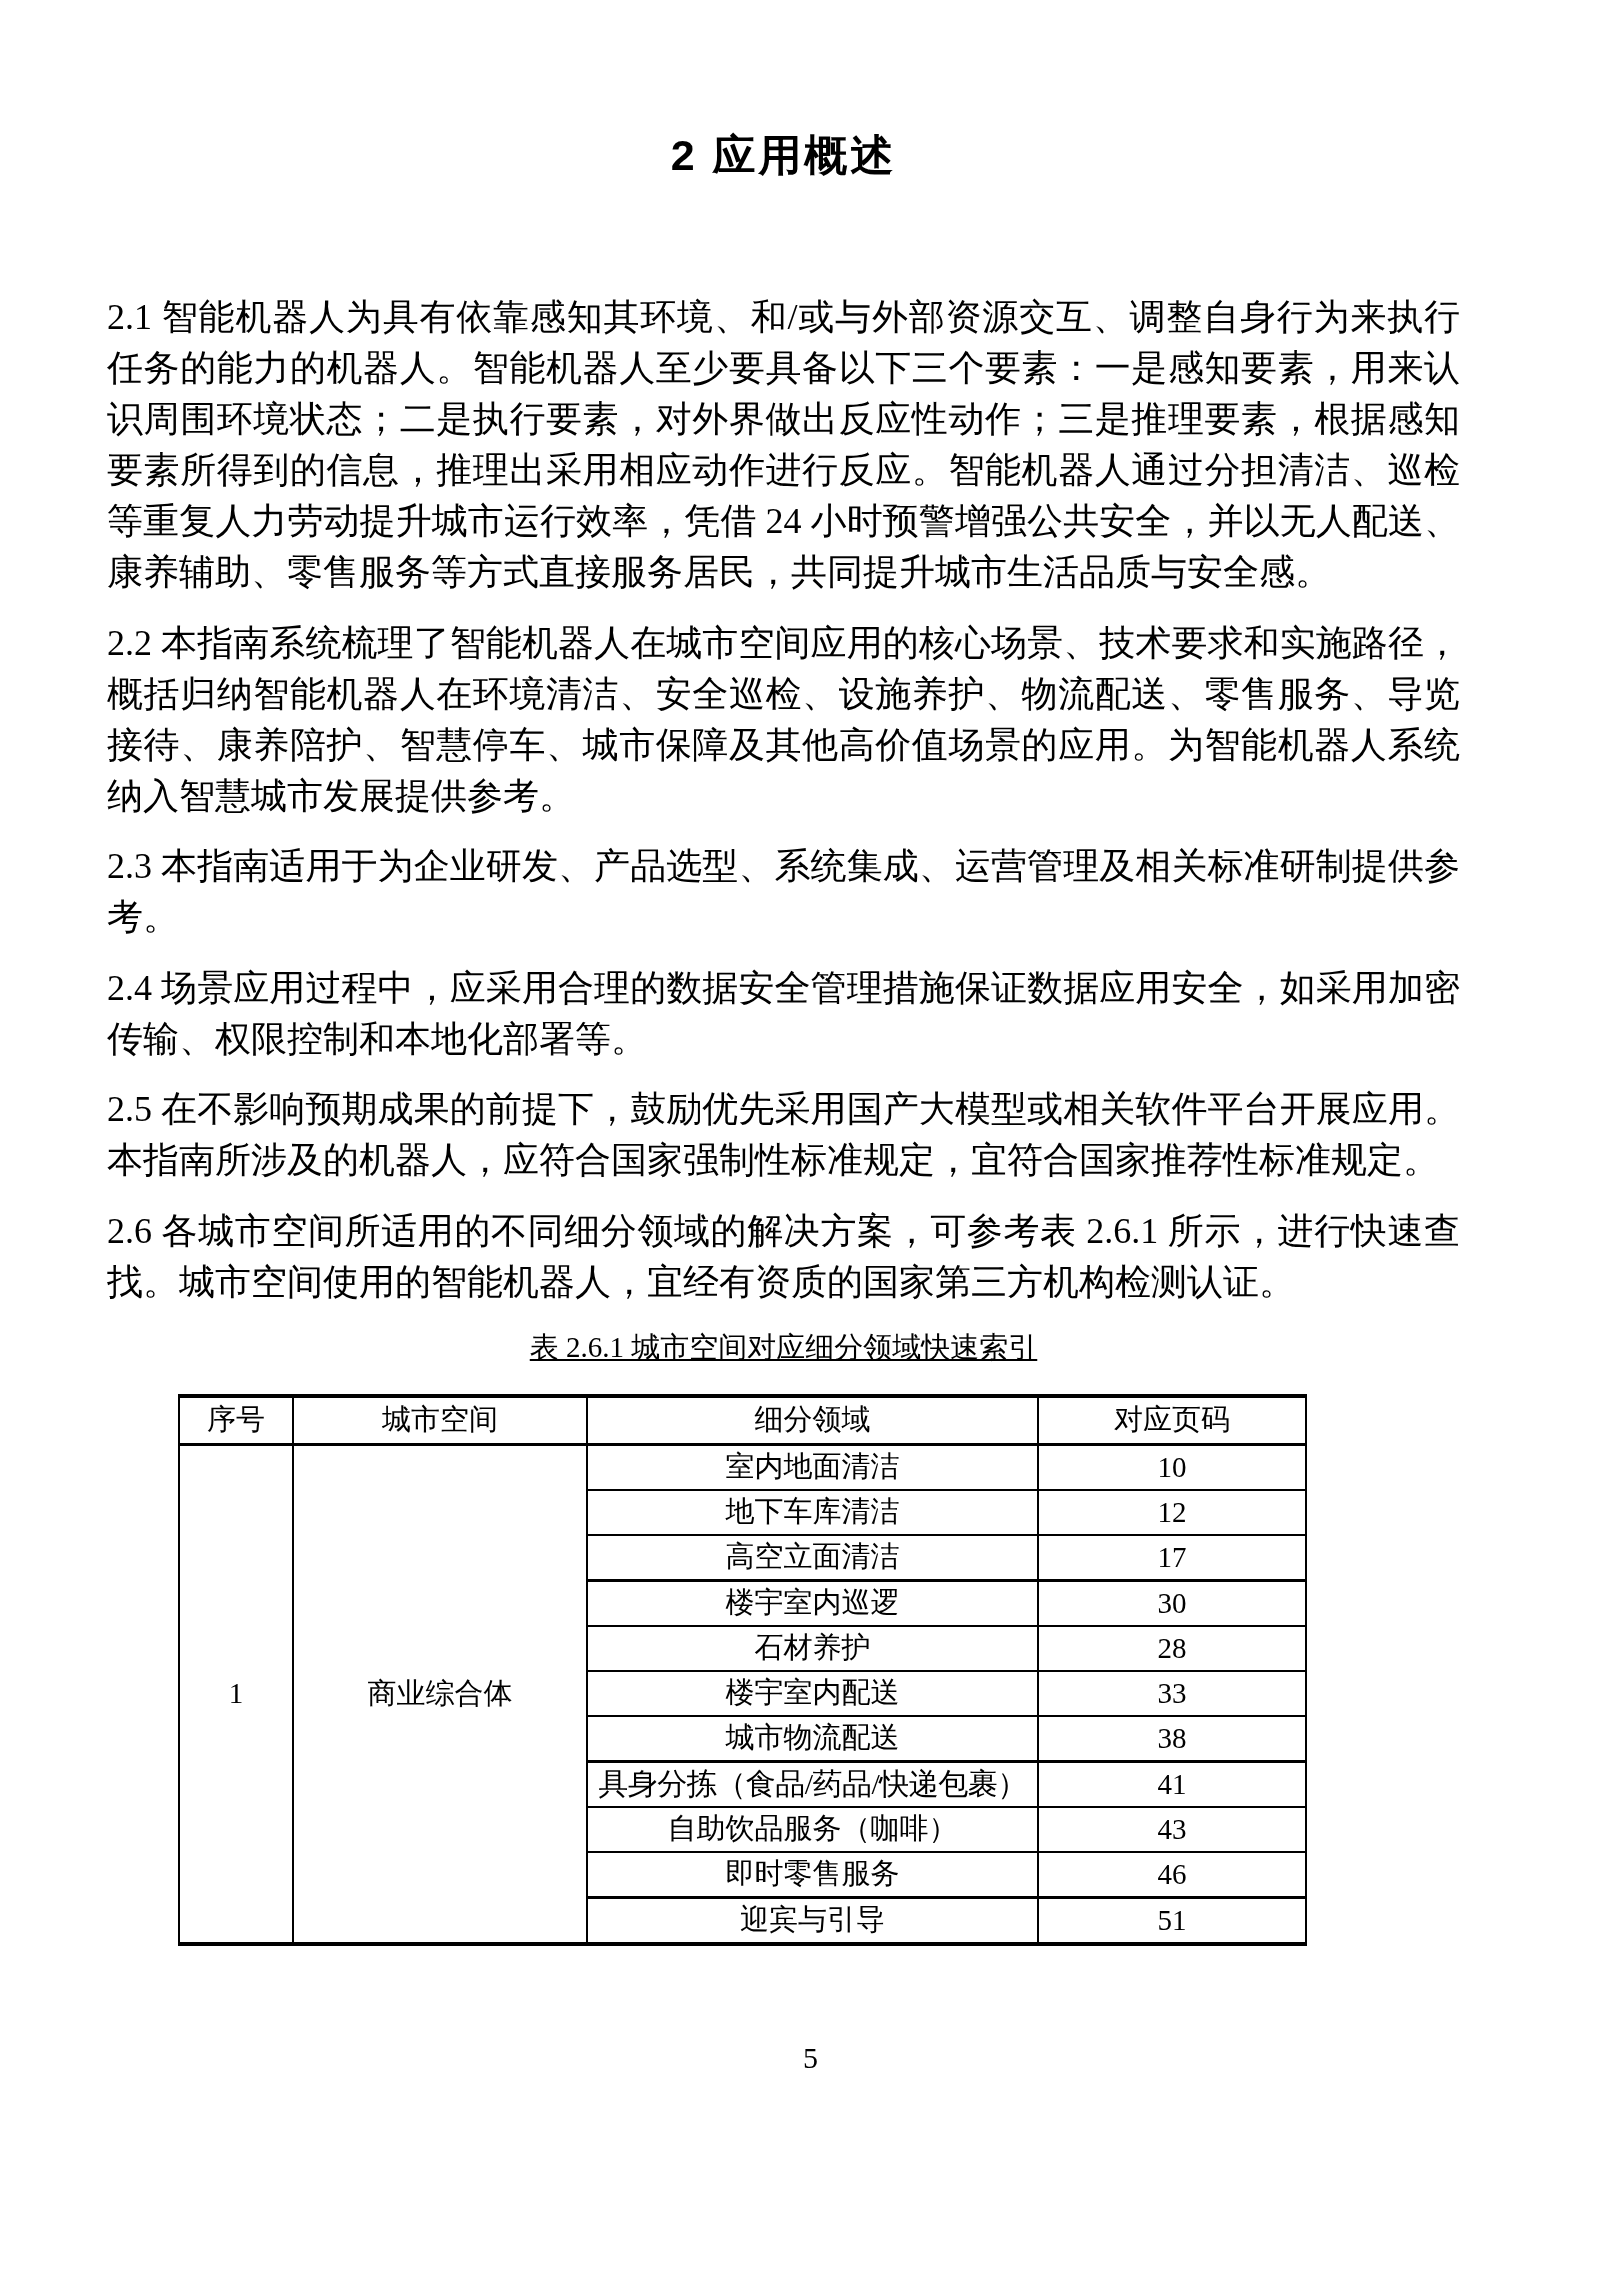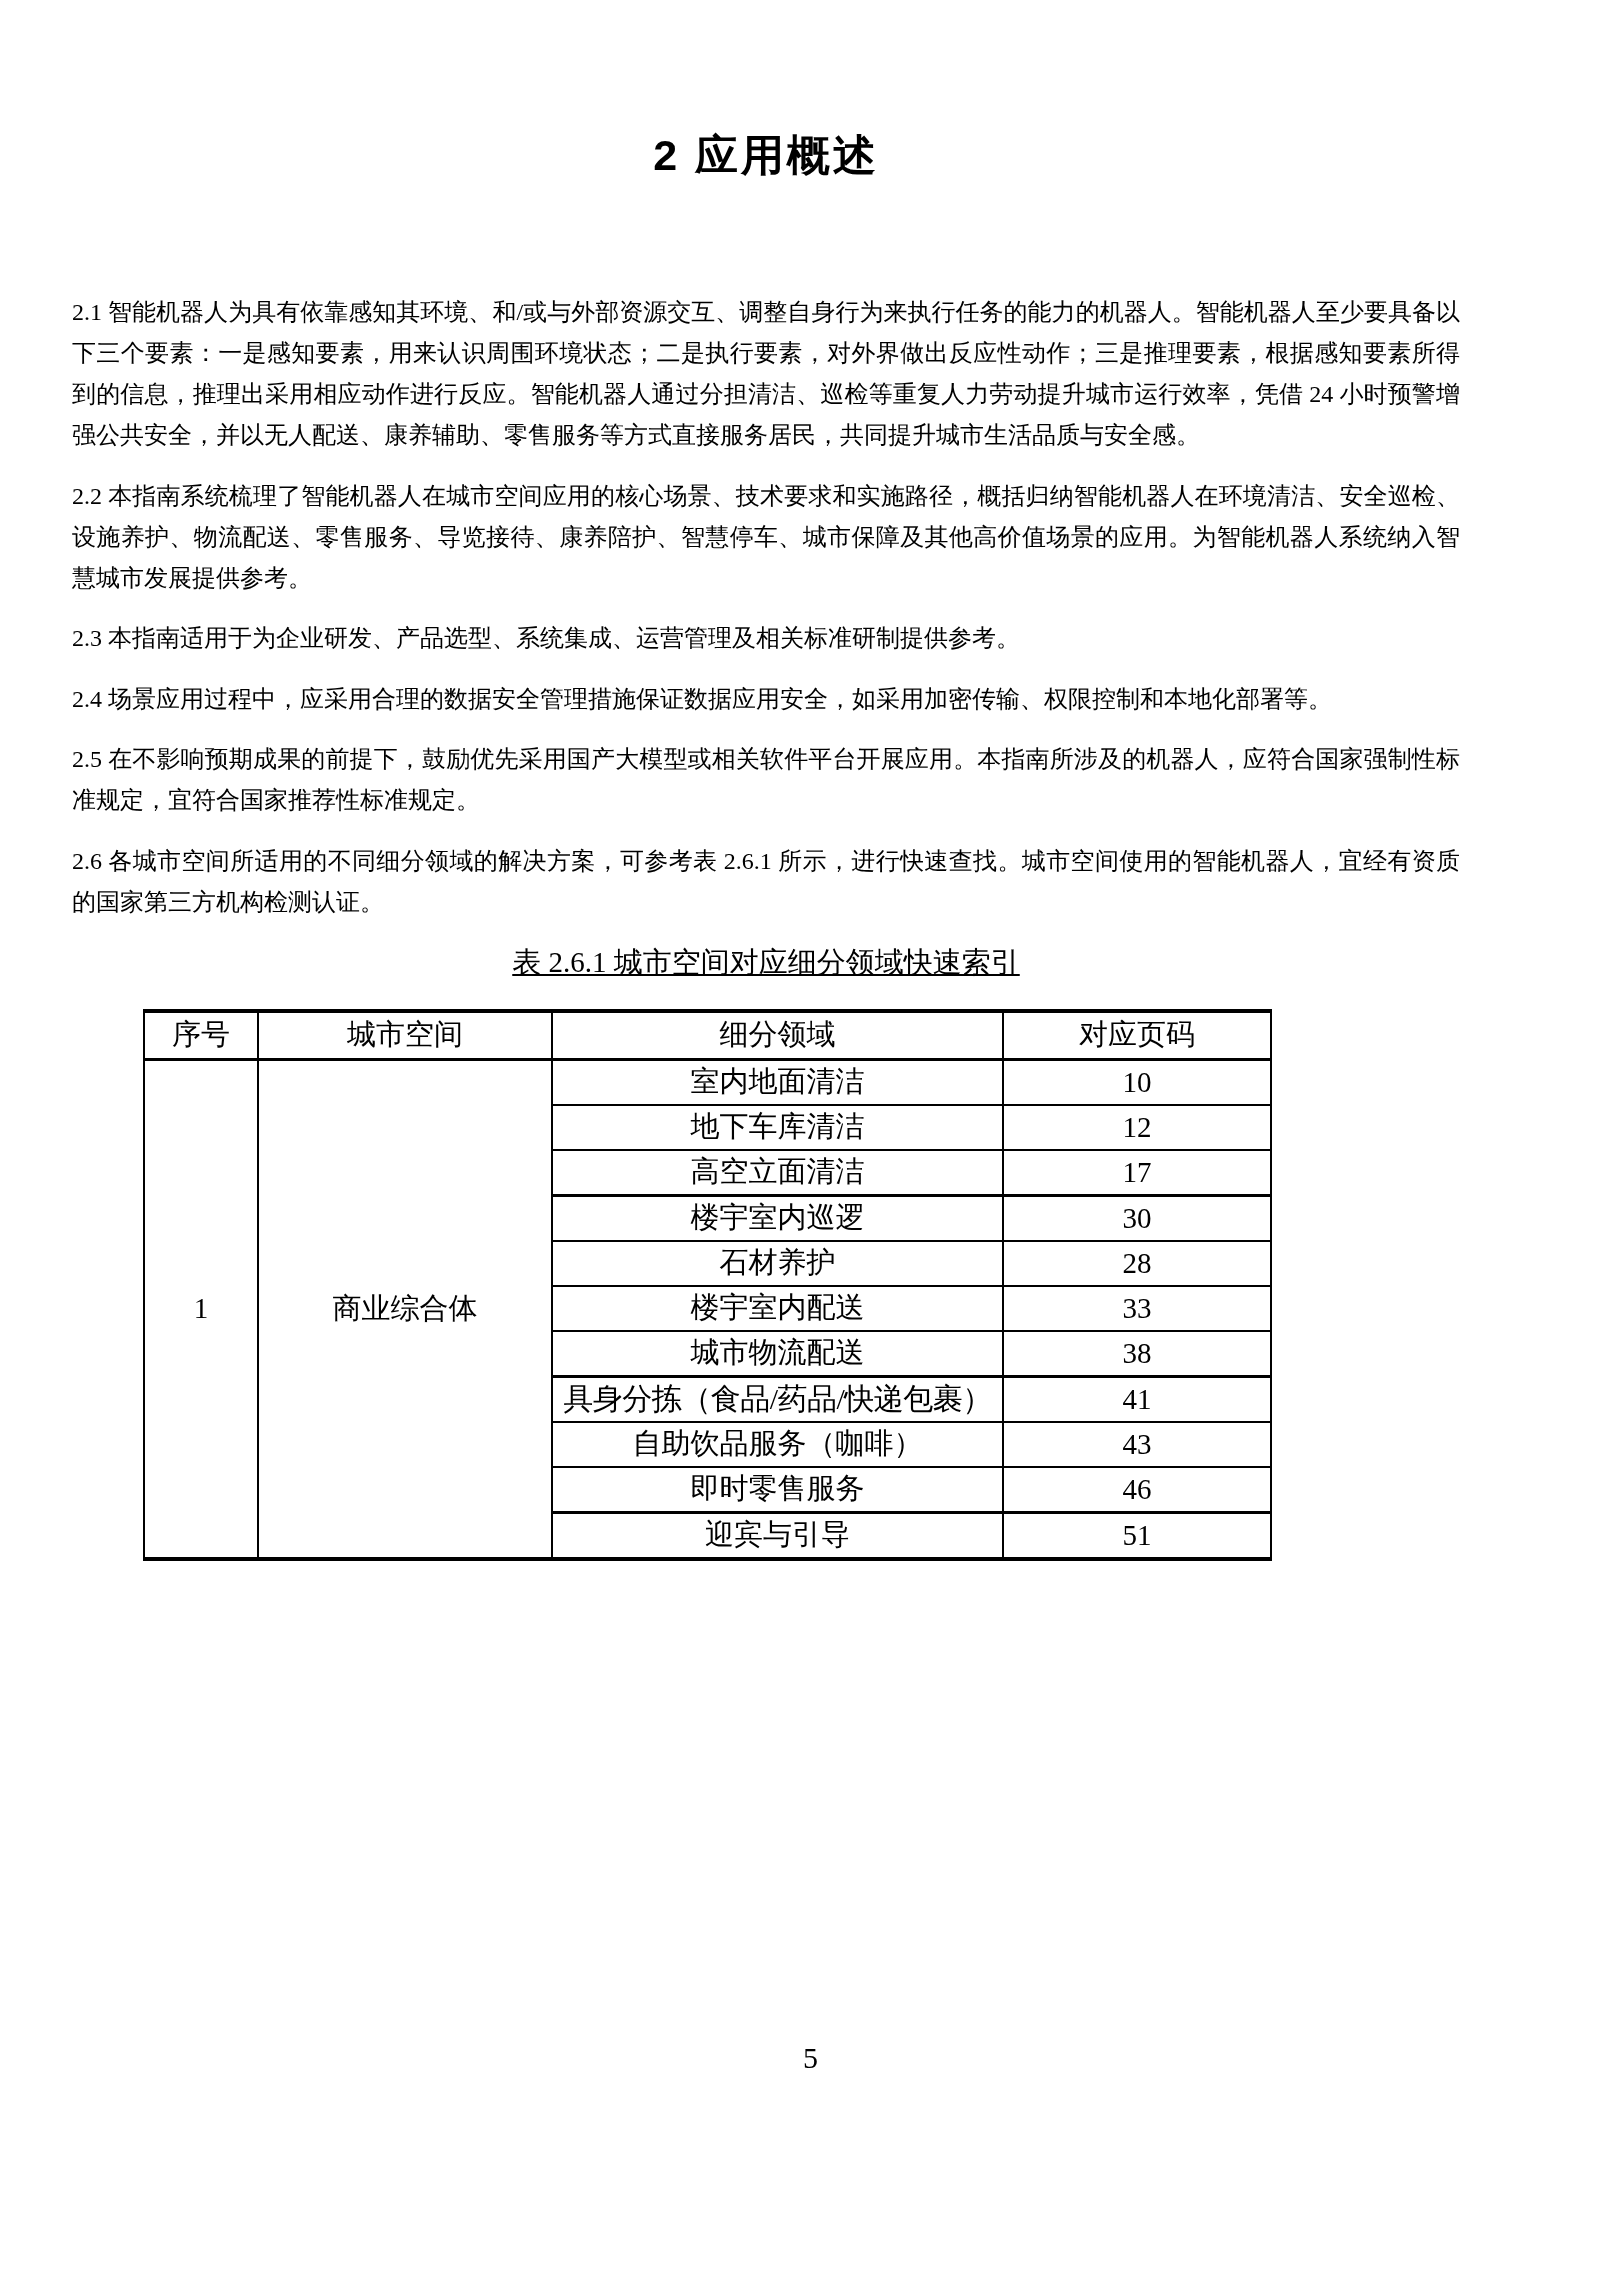--- a/index.html
+++ b/index.html
@@ -4,37 +4,37 @@
 <style>
   html, body { margin: 0; padding: 0; background: #9a9a9a; }
   .page {
     position: relative;
     width: 1621px;
     height: 2293px;
     margin: 0 auto;
     background: #ffffff;
     color: #000000;
     box-sizing: border-box;
-    padding: 129px 161px 0 72px;
+    padding: 129px 161px 0 107px;
     font-family: "Liberation Serif", "DejaVu Serif", serif;
     overflow: hidden;
   }
   .doc-title {
     margin: 0 0 110px 0;
     text-align: center;
     font-family: "Liberation Sans", "DejaVu Sans", sans-serif;
     font-weight: bold;
     font-size: 43px;
     line-height: 53px;
     letter-spacing: 2.9px;
   }
   .para {
     margin: 0 0 19.6px 0;
-    font-size: 24px;
-    line-height: 41px;
+    font-size: 36px;
+    line-height: 51px;
     text-align: justify;
     text-align-last: left;
   }
   .table-caption {
     margin: 5.9px 0 0 0;
     text-align: center;
     font-size: 29px;
     line-height: 39px;
     text-decoration: underline;
   }

